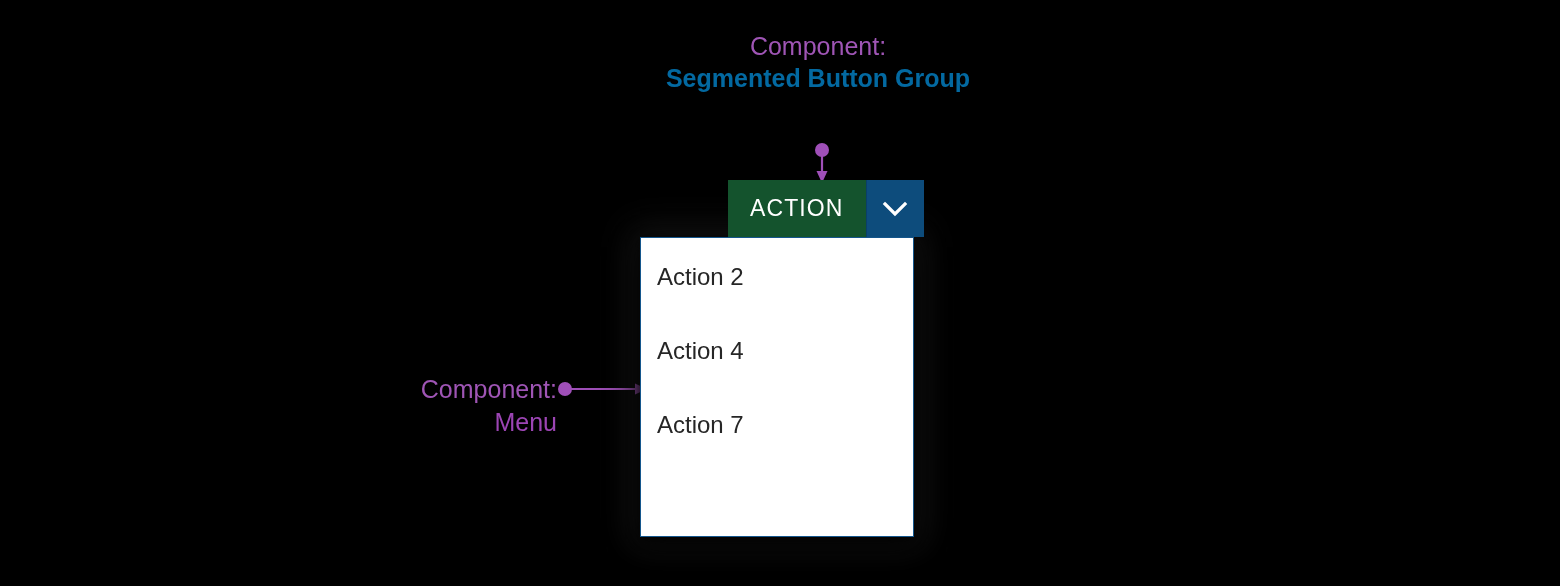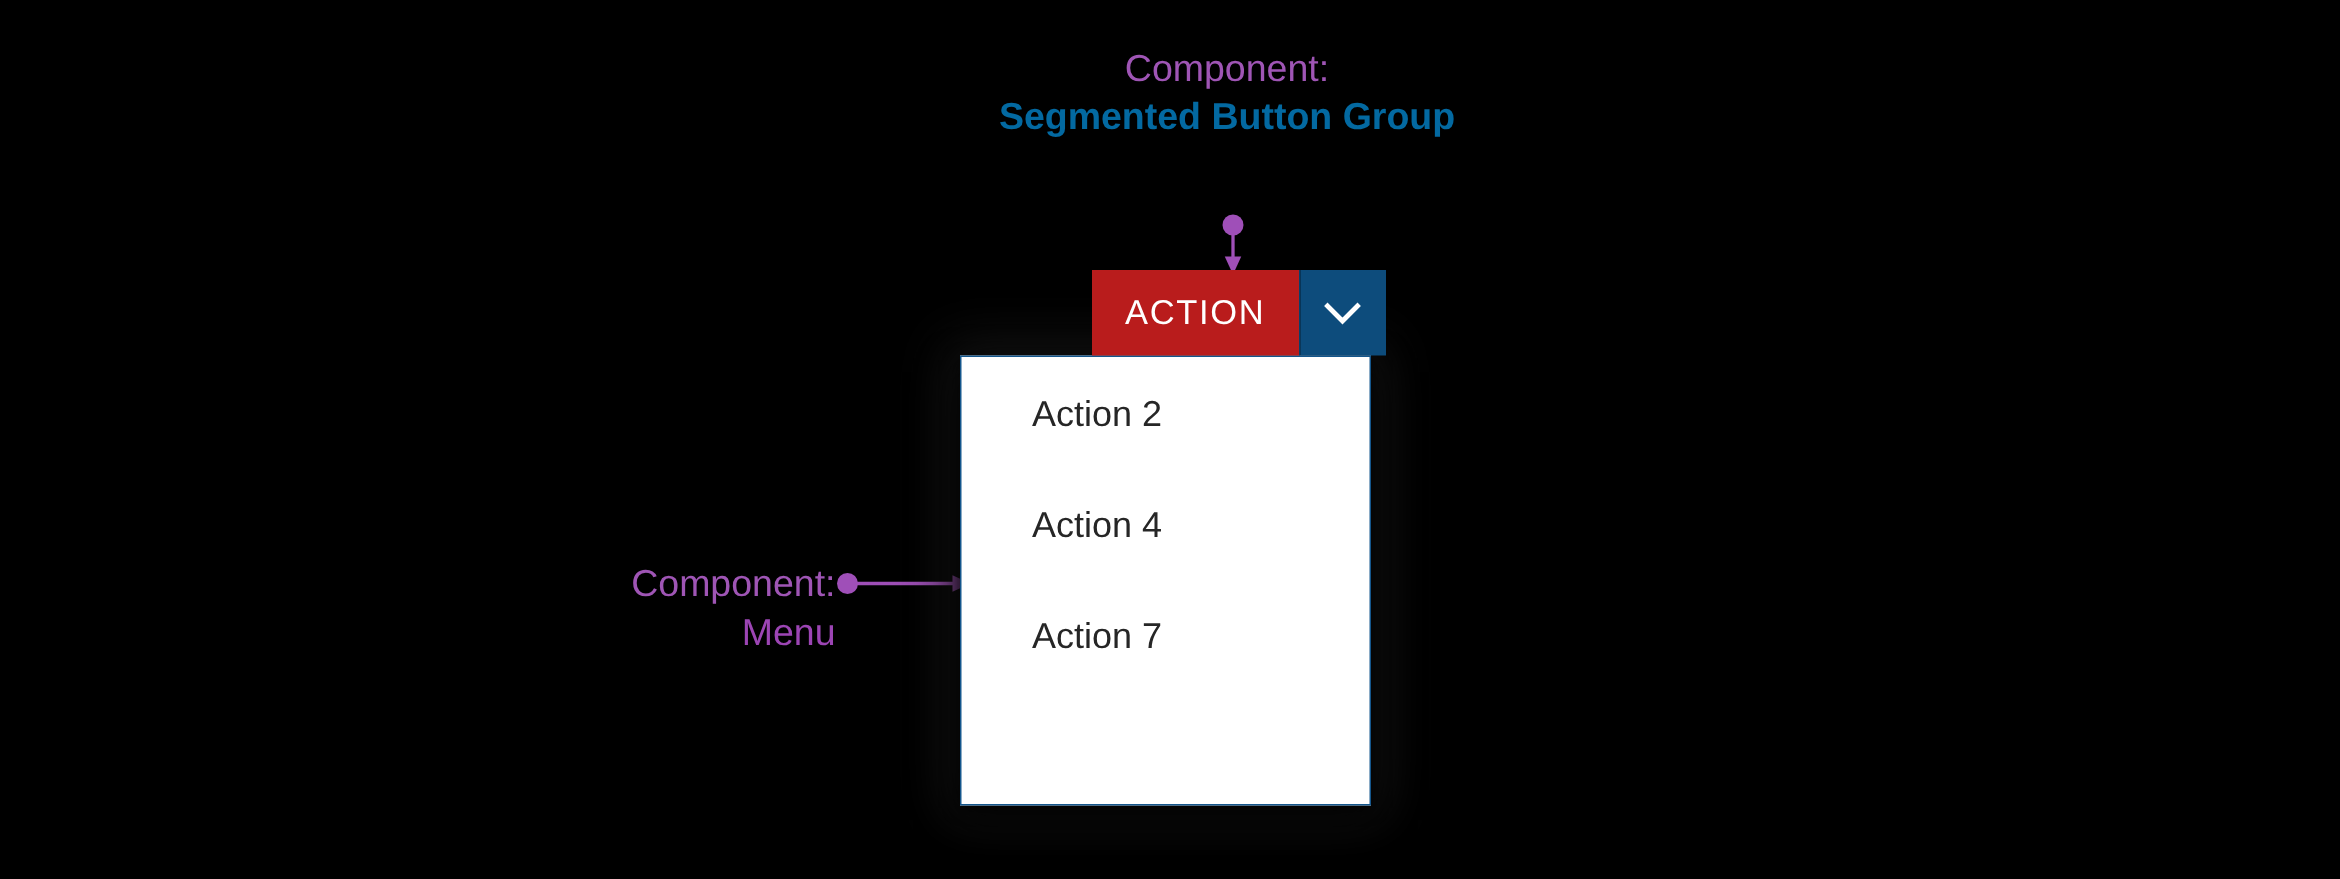--- a/index.html
+++ b/index.html
@@ -85,21 +85,21 @@
   .segmented-group {
     position: absolute;
     left: 728px;
     top: 180px;
     display: flex;
     align-items: stretch;
     height: 57px;
     z-index: 4;
   }
   .seg-primary {
-    background: #b91c1c;
+    background: #14532d;
     color: #ffffff;
     font-size: 23px;
     letter-spacing: 1.1px;
     display: flex;
     align-items: center;
     justify-content: center;
     padding: 0 22px;
     min-width: 128px;
     border: none;
     font-family: "Liberation Sans", sans-serif;
@@ -130,21 +130,20 @@
     width: 274px;
     height: 300px;
     background: #ffffff;
     border: 1px solid #14568c;
     box-sizing: border-box;
     box-shadow: 0 10px 26px rgba(0,0,0,0.85),
                 0 2px 10px rgba(0,0,0,0.6),
                 0 0 34px 10px rgba(40,40,40,0.55);
     z-index: 3;
     padding-top: 2px;
-    padding-left: 31px;
   }
   .menu-list {
     list-style: none;
     margin: 0;
     padding: 0;
   }
   .menu-item {
     height: 74px;
     display: flex;
     align-items: center;

